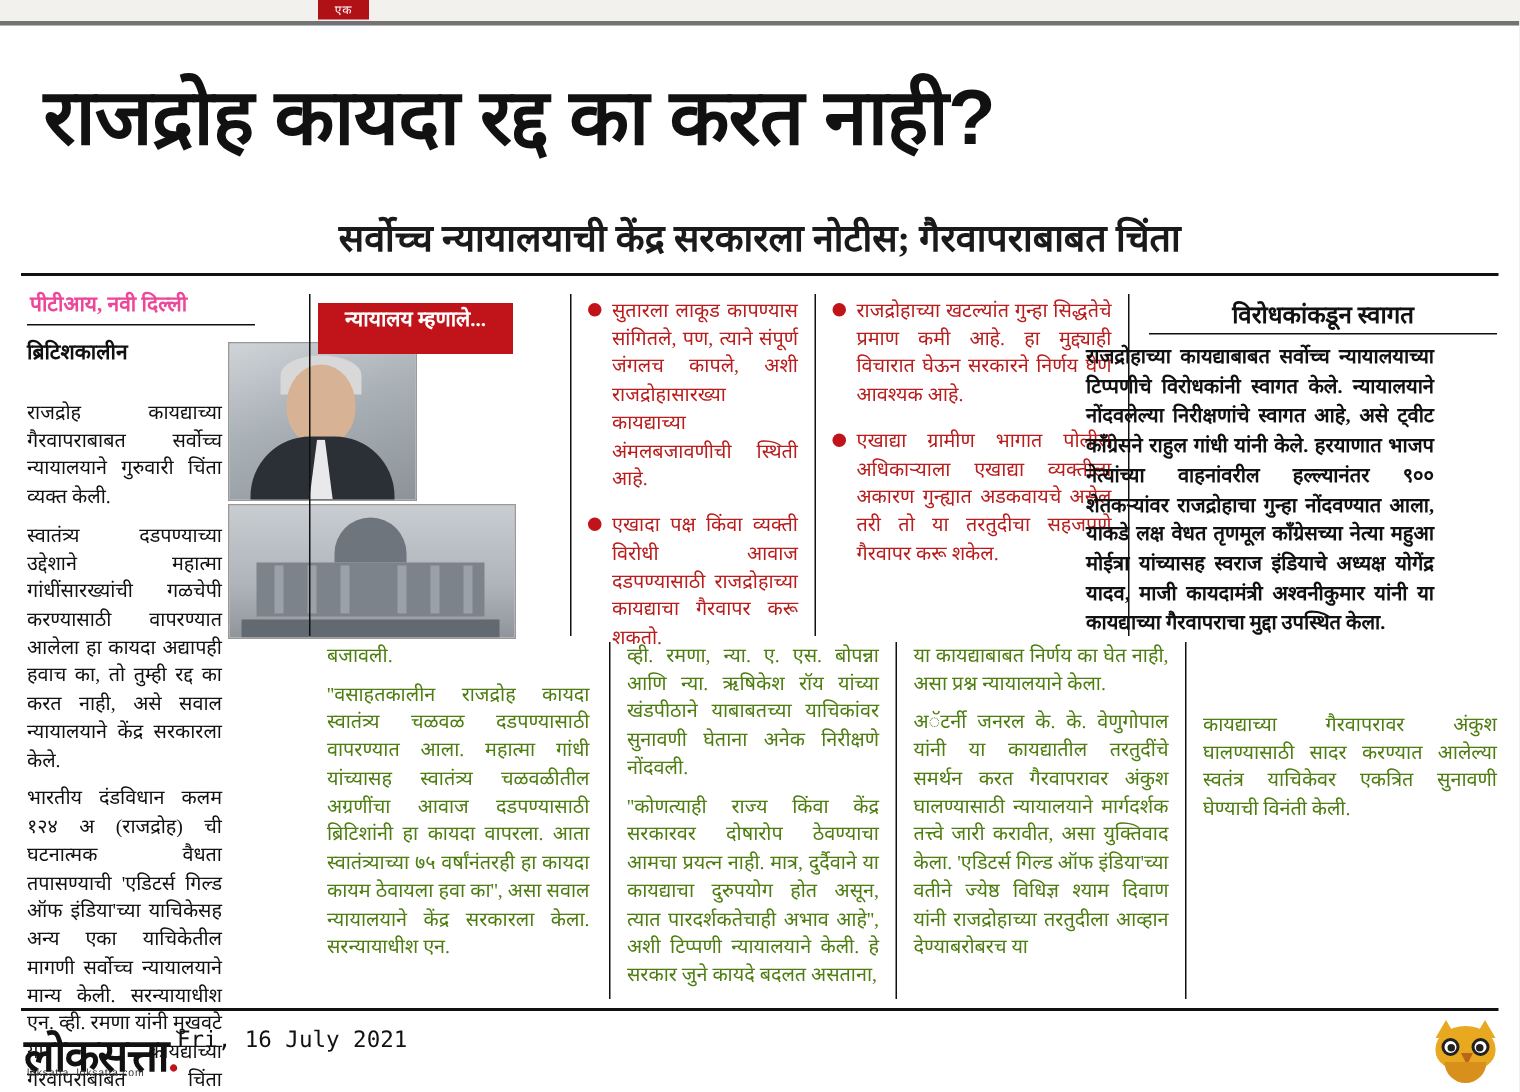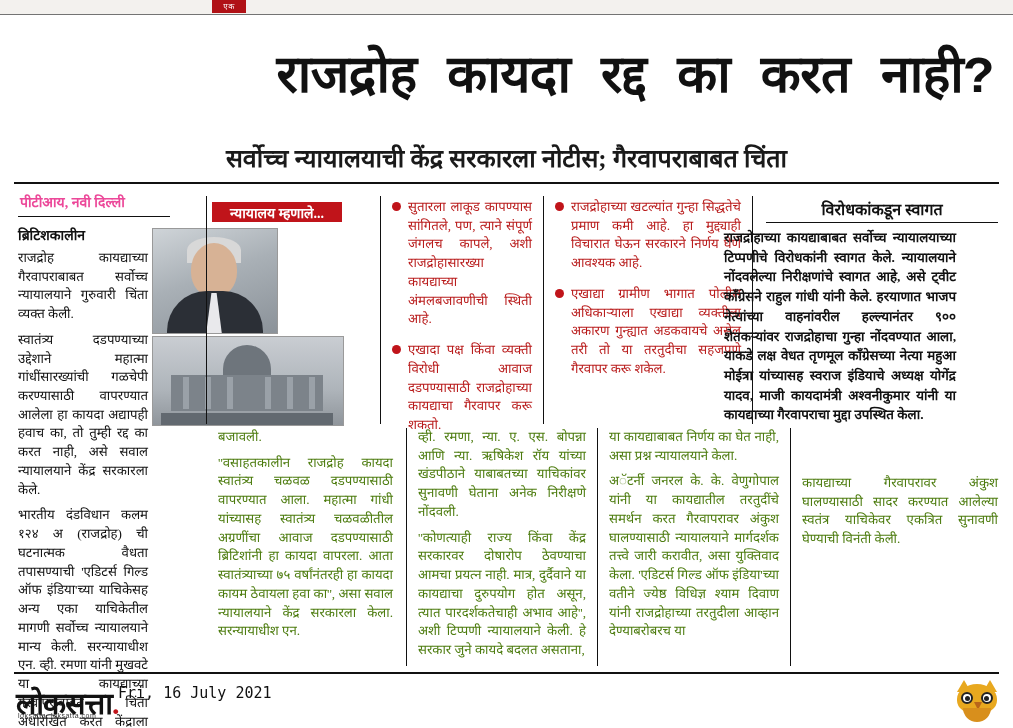--- a/index.html
+++ b/index.html
@@ -16,41 +16,41 @@
     overflow: hidden;
     box-sizing: border-box;
   }
   
   .top-strip {
     position: absolute;
     left: 0; top: 0;
     width: 1013px;
     height: 14px;
     background: #f3f1ee;
-    border-bottom: 1px solid #737373;
+    border-bottom: 3px solid #737373;
   }
   .top-strip-mark {
     position: absolute;
     left: 212px; top: 0;
     width: 34px; height: 13px;
     background: #b01116;
     color: #fff;
     font-size: 8px;
     text-align: center;
     line-height: 13px;
     letter-spacing: 0.5px;
   }
   
   .headline {
     position: absolute;
-    left: 9px;
+    left: 29px;
     top: 52px;
     width: 985px;
-    text-align: right;
-    font-family: Liberation Mono, monospace;
+    text-align: left;
+    font-family: Liberation Sans, sans-serif;
     font-weight: bold;
     font-size: 52px;
     letter-spacing: -0.5px;
     color: #111;
     line-height: 1.05;
   }
   .subhead {
     position: absolute;
     left: 14px;
     top: 140px;
@@ -97,21 +97,21 @@
     font-family: "Liberation Serif", serif;
     font-size: 13.2px;
     line-height: 1.42;
     color: #111;
     text-align: justify;
   }
   .col1 .kicker {
     font-weight: bold;
     font-size: 14px;
     display: block;
-    margin-bottom: 3px;
+    margin-bottom: 20px;
   }
   .col1 p { margin: 0 0 7px 0; }
   
   .photo {
     position: absolute;
     left: 152px;
     top: 228px;
     width: 124px;
     height: 104px;
     background: linear-gradient(160deg,#cfd4d8 0%,#a9b0b6 45%,#8b9299 100%);
@@ -181,21 +181,21 @@
     top: 40px;
     width: 6px; height: 32px;
     background: #9aa1a8;
   }
   
   .red-label {
     position: absolute;
     left: 212px;
     top: 202px;
     width: 130px;
-    height: 20px;
+    height: 34px;
     background: #c0141a;
     color: #fff;
     font-family: "Liberation Serif", serif;
     font-weight: bold;
     font-size: 14px;
     text-align: center;
     line-height: 24px;
   }
   
   .vrule { position: absolute; background: #111; width: 1px; }

